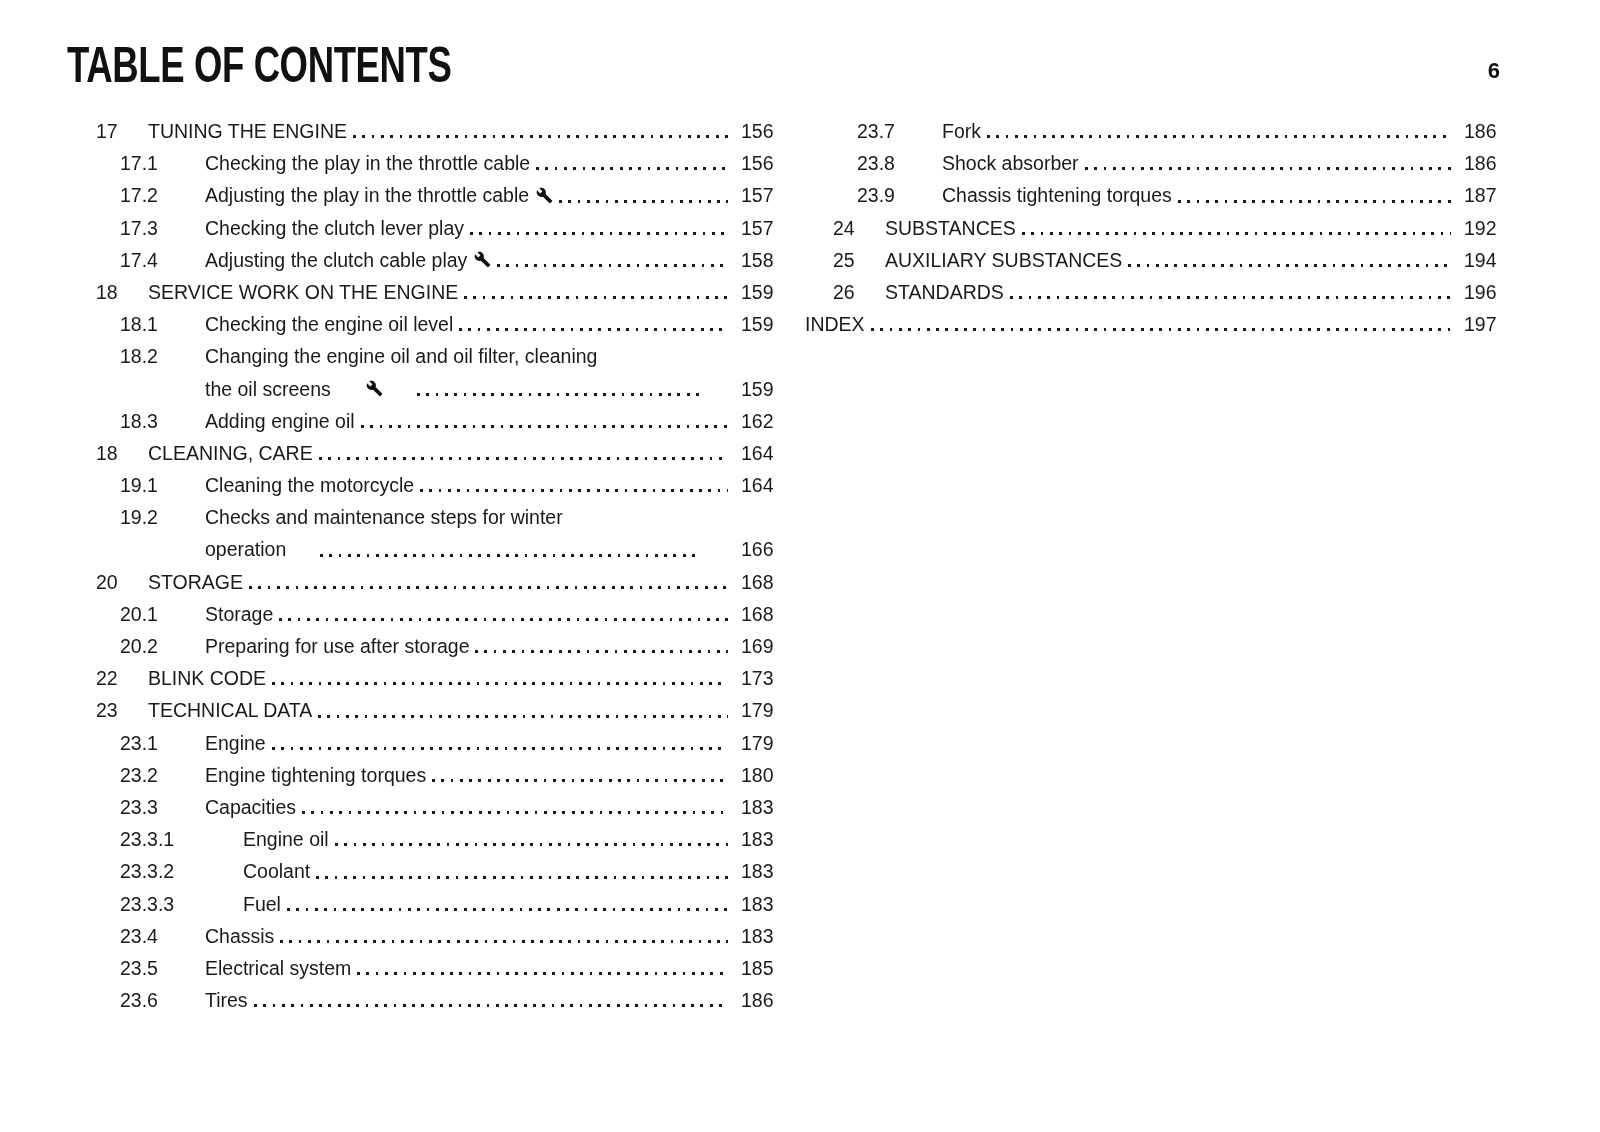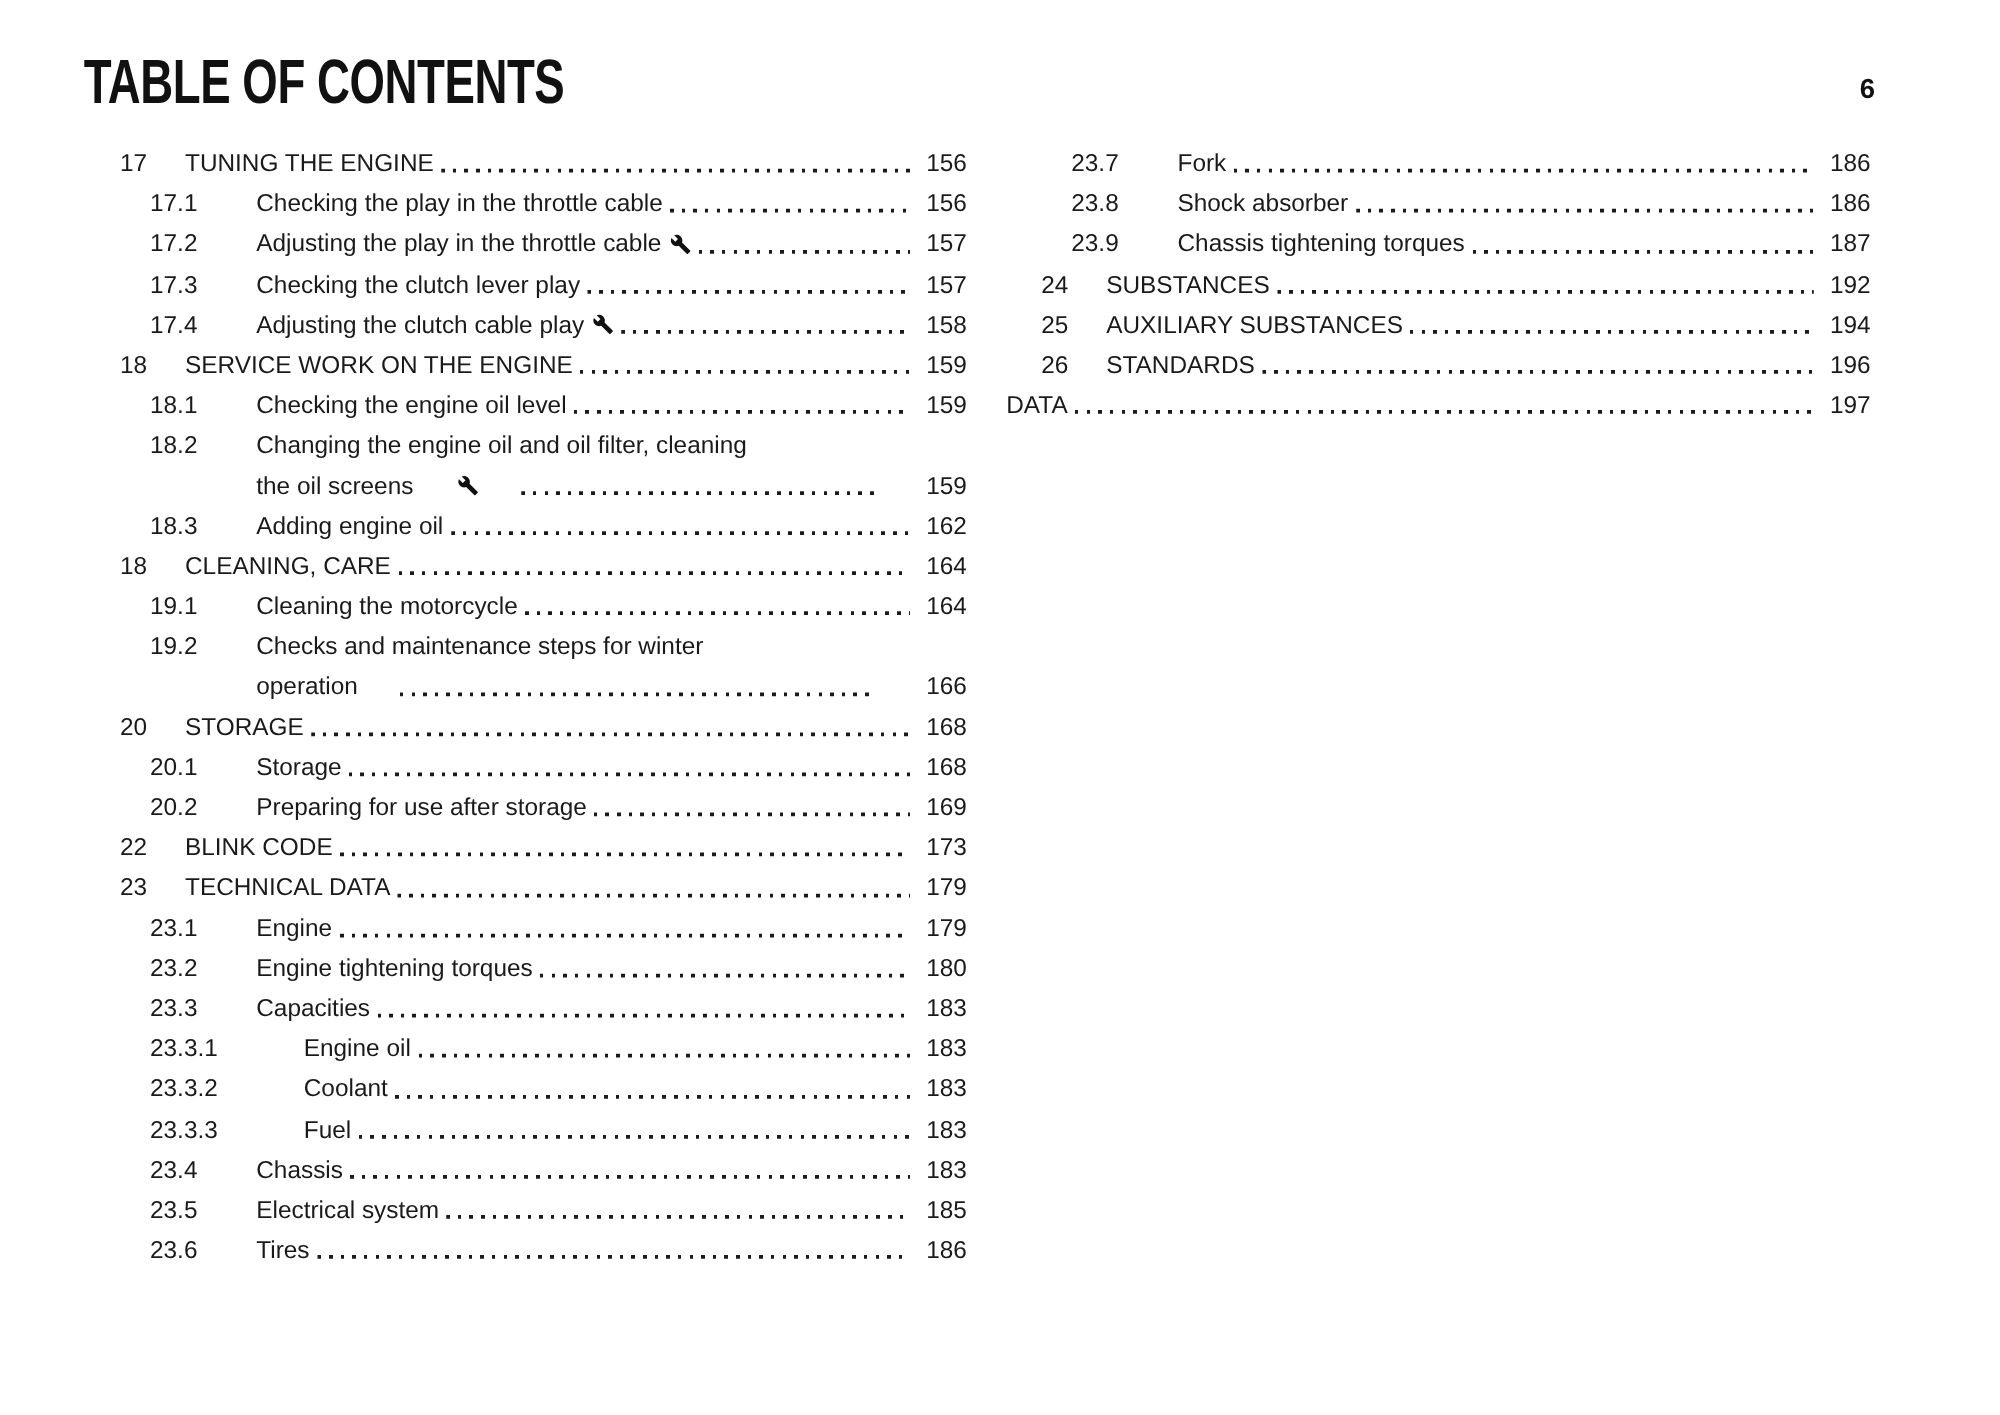--- a/index.html
+++ b/index.html
@@ -271,19 +271,19 @@
           <span class="dots"></span>
           <span class="pg">194</span>
         </div>
         <div class="row l1">
           <span class="num">26</span>
           <span class="txt">STANDARDS</span>
           <span class="dots"></span>
           <span class="pg">196</span>
         </div>
         <div class="row l0">
-          <span class="txt">DATA</span>
+          <span class="txt">INDEX</span>
           <span class="dots"></span>
           <span class="pg">197</span>
         </div>
       </div>
   </div>
 </div>
 
 </body></html>

